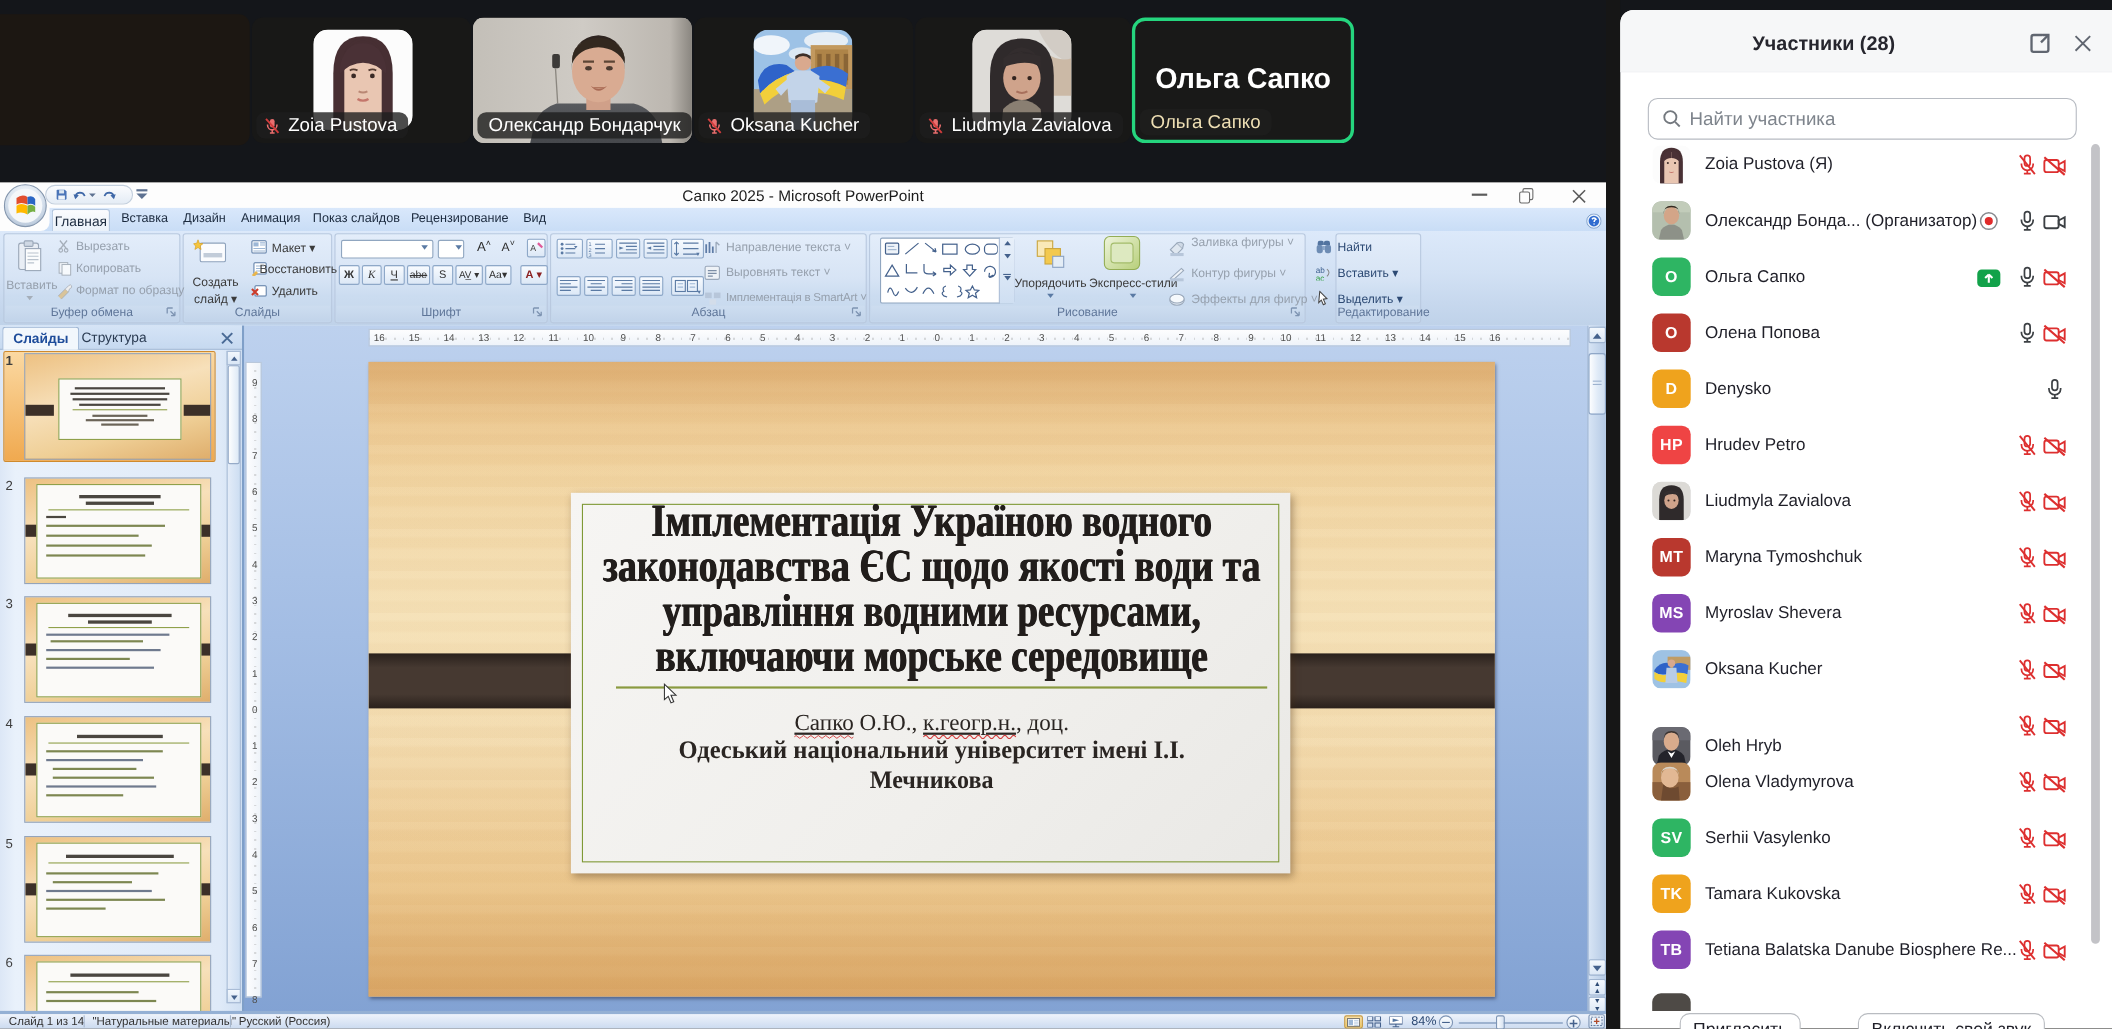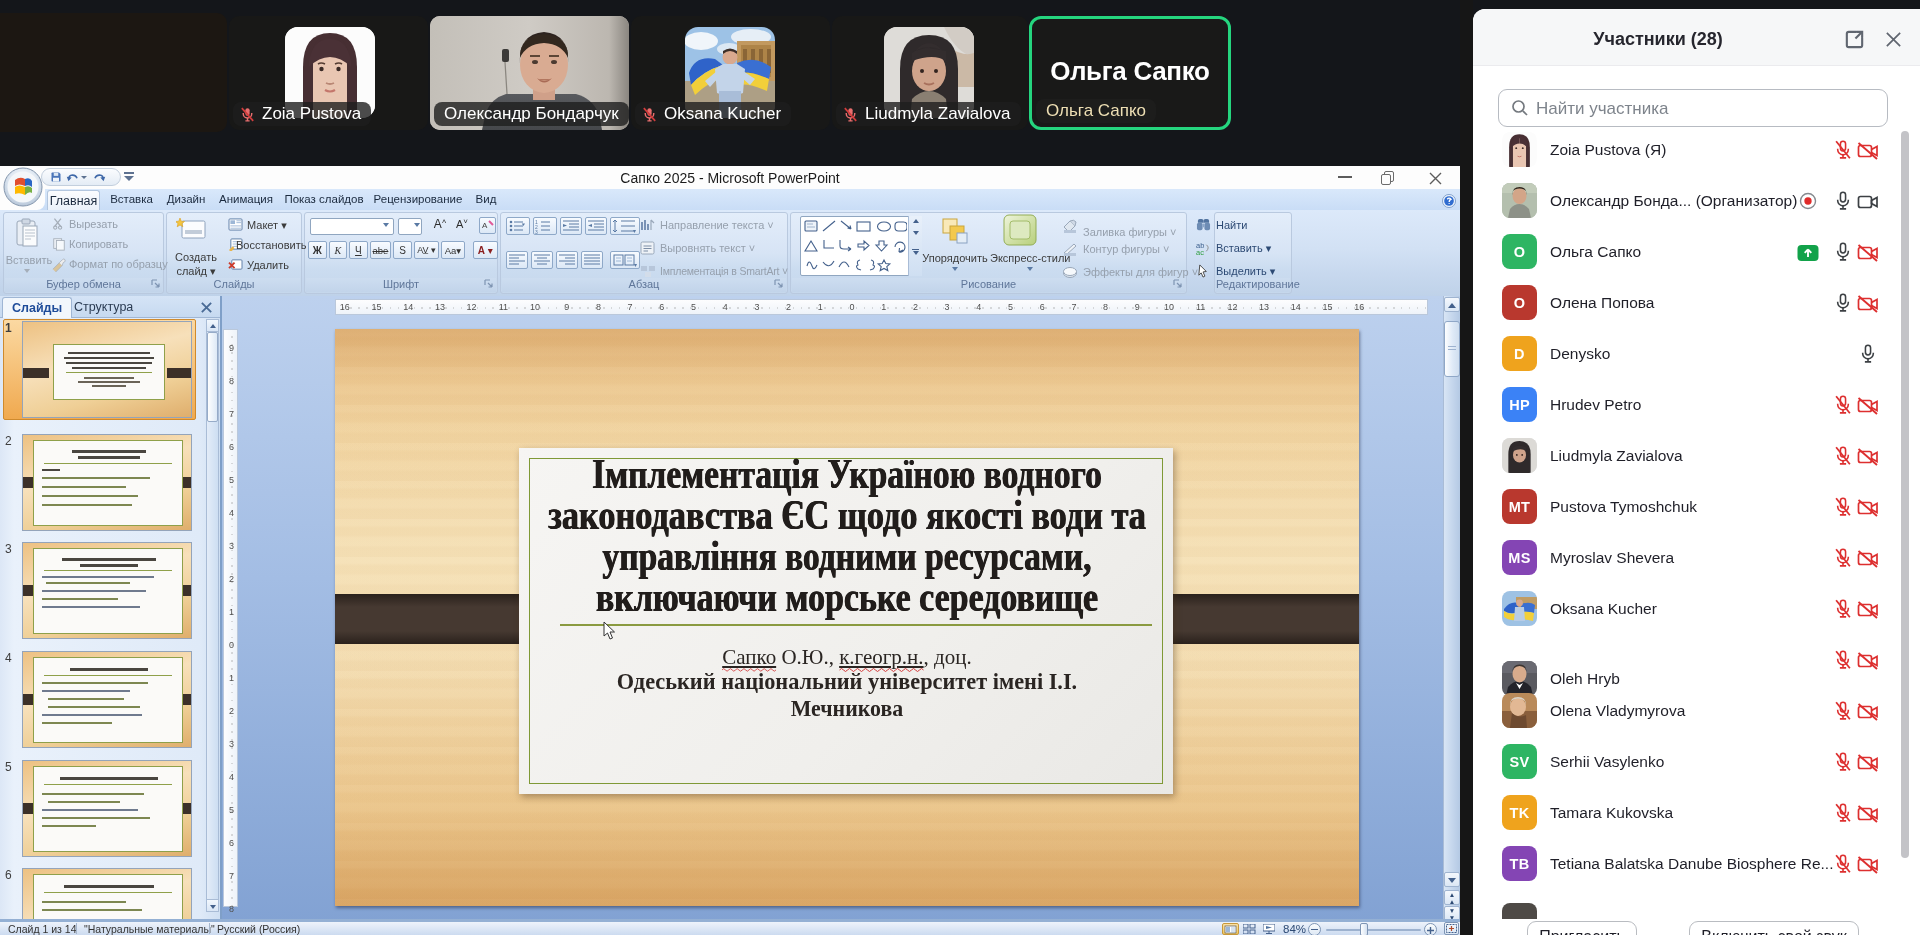--- a/index.html
+++ b/index.html
@@ -507,21 +507,21 @@
         <rect x="4" y="3" width="32" height="30" rx="5" fill="url(#qsg)" stroke="#93ad55"></rect>
         <rect x="10" y="9" width="20" height="18" rx="3" fill="#dde9c0" stroke="#a3bc6a"></rect>
       </svg>
 <div class="a rtext" style="left:990px;top:86px;width:80px;text-align:center;">Экспресс-стили</div>
 <div class="a" style="left:1027px;top:101px;width:0;height:0;border-left:3.5px solid transparent;border-right:3.5px solid transparent;border-top:4px solid #5a7aa4;"></div>
 <svg class="a" style="left:1062px;top:53px;" width="16" height="14" viewBox="0 0 16 14">
         <path d="M2 8 L8 2 L13 7 L7 13 Z" fill="#dfe7f0" stroke="#9aa8ba"></path>
         <path d="M8 2 Q12 0 14 3 L13 7" fill="#cfd9e6" stroke="#9aa8ba"></path>
         <rect x="2" y="11" width="12" height="3" fill="#b7c6da"></rect>
       </svg>
-<div class="a rtext gray" style="left:1083px;top:60px;">Заливка фигуры ˅</div>
+<div class="a rtext gray" style="left:1083px;top:49px;">Заливка фигуры ˅</div>
 <svg class="a" style="left:1062px;top:76px;" width="16" height="14" viewBox="0 0 16 14">
         <path d="M2 11 L12 2 L14 4 L4 13 Z" fill="#eef2f7" stroke="#9aa8ba"></path>
         <rect x="2" y="11" width="12" height="3" fill="#b7c6da"></rect>
       </svg>
 <div class="a rtext gray" style="left:1083px;top:77px;">Контур фигуры ˅</div>
 <svg class="a" style="left:1062px;top:99px;" width="16" height="14" viewBox="0 0 16 14">
         <ellipse cx="8" cy="8" rx="6.5" ry="4.5" fill="#dfe7f0" stroke="#9aa8ba"></ellipse>
         <ellipse cx="8" cy="6.5" rx="6.5" ry="4" fill="#f6f9fc" stroke="#9aa8ba"></ellipse>
       </svg>
 <div class="a rtext gray" style="left:1083px;top:100px;">Эффекты для фигур ˅</div>
@@ -889,42 +889,42 @@
   <div class="pav" style="background:#b9382e;">O</div>
   <div class="pname">Олена Попова</div>
 </div>
 
 <div class="prow" style="top:328px;">
   <div class="pav" style="background:#efa31d;">D</div>
   <div class="pname">Denysko</div>
 </div>
 
 <div class="prow" style="top:379px;">
-  <div class="pav" style="background:#3b82f6;">HP</div>
+  <div class="pav" style="background:#ef4444;">HP</div>
   <div class="pname">Hrudev Petro</div>
 </div>
 
 <div class="prow" style="top:430px;">
   <div class="pav" style="background:#ddd;">
           <svg width="35" height="35" viewBox="0 0 90 91">
             <rect width="90" height="91" fill="#dcdad6"></rect>
             <path d="M16 91 L16 42 Q16 8 45 8 Q74 8 74 42 L74 91 Z" fill="#2f2a2b"></path>
             <ellipse cx="45" cy="44" rx="17" ry="20" fill="#cfa38b"></ellipse>
             <path d="M27 36 Q30 20 45 20 Q61 20 63 36 L62 28 Q56 22 45 22 Q34 23 28 28 Z" fill="#332d2e"></path>
             <path d="M28 26 Q38 16 62 24 L62 34 Q50 24 28 34 Z" fill="#332d2e"></path>
             <circle cx="38" cy="44" r="2.4" fill="#33241f"></circle>
             <circle cx="52" cy="44" r="2.4" fill="#33241f"></circle>
           </svg>
         </div>
   <div class="pname">Liudmyla Zavialova</div>
 </div>
 
 <div class="prow" style="top:481px;">
   <div class="pav" style="background:#b9382e;">MT</div>
-  <div class="pname">Pustova Tymoshchuk</div>
+  <div class="pname">Maryna Tymoshchuk</div>
 </div>
 
 <div class="prow" style="top:532px;">
   <div class="pav" style="background:#8445b4;">MS</div>
   <div class="pname">Myroslav Shevera</div>
 </div>
 
 <div class="prow" style="top:583px;">
   <div class="pav">
           <svg width="35" height="35" viewBox="0 0 35 35">

